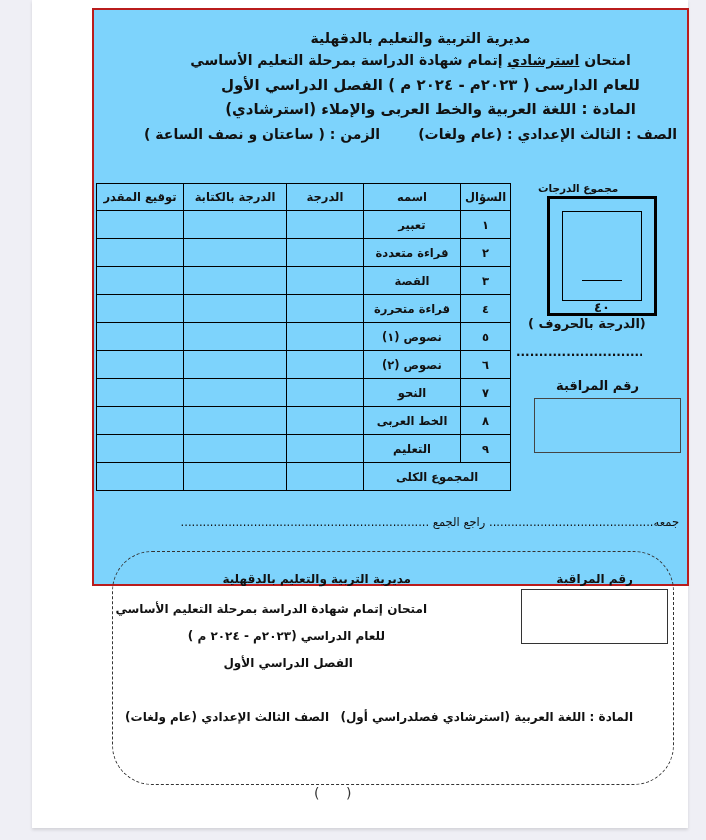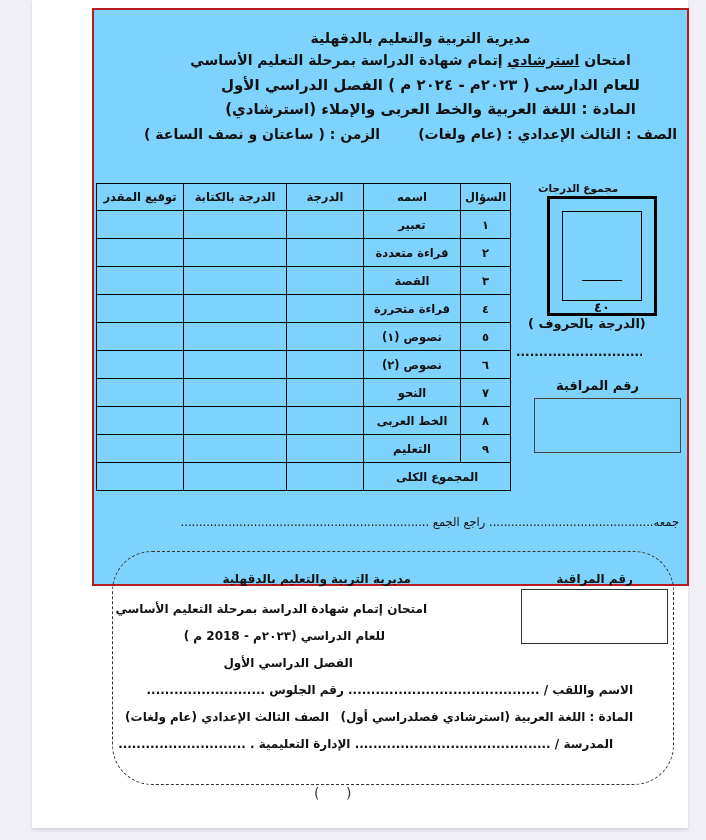--- a/index.html
+++ b/index.html
@@ -172,23 +172,21 @@
     <div class="obs-label">رقم المراقبة</div>
     <div class="obs-box"></div>
 
     <div class="sum-line">جمعه.............................................  راجع الجمع  ....................................................................</div>
 
     <div class="stub">
       <div class="stub-t" style="right:40px; top:20px;">رقم المراقبة</div>
       <div class="stub-box"></div>
       <div class="stub-t" style="right:262px; top:20px;">مديرية التربية والتعليم بالدقهلية</div>
       <div class="stub-t" style="right:246px; top:50px;margin-left:31px;">امتحان إتمام شهادة الدراسة بمرحلة التعليم الأساسي</div>
-      <div class="stub-t" style="right:288px; top:77px;">للعام الدراسي (٢٠٢٣م  - 2018 م )</div>
+      <div class="stub-t" style="right:288px; top:77px;">للعام الدراسي (٢٠٢٣م  - ٢٠٢٤ م )</div>
       <div class="stub-t" style="right:320px; top:104px;">الفصل الدراسي الأول</div>
-      <div class="stub-t" style="right:40px; top:131px;">الاسم واللقب / ..........................................  رقم الجلوس ..........................</div>
       <div class="stub-t" style="right:40px; top:158px;">المادة :    اللغة العربية  (استرشادي فصلدراسي أول)</div>
       <div class="stub-t" style="right:344px; top:158px;">الصف الثالث الإعدادي (عام ولغات)</div>
-      <div class="stub-t" style="right:60px; top:185px;">المدرسة  /  ...........................................  الإدارة التعليمية .  ............................</div>
     </div>
   </div>
   <div class="seam" style="left:282px;">(</div>
   <div class="seam" style="left:314px;">)</div>
 </div>
 
 </body></html>

